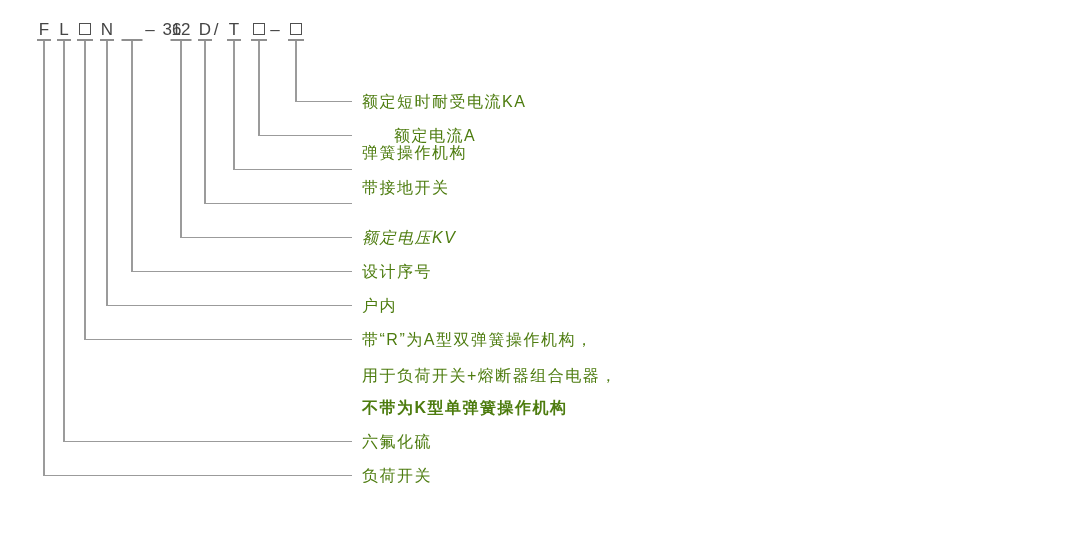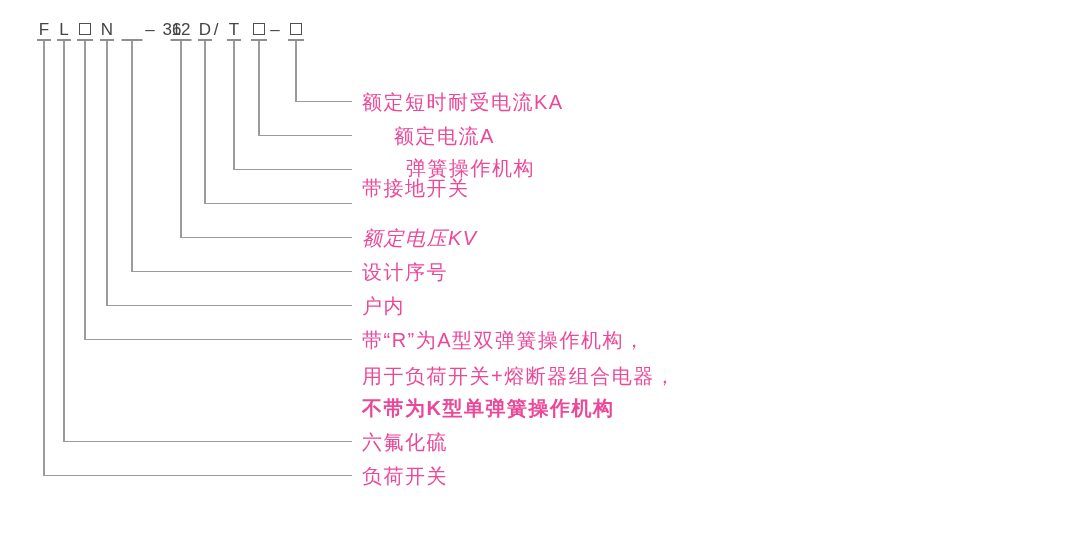--- a/index.html
+++ b/index.html
@@ -41,23 +41,23 @@
   }
   .leader-h{
     position:absolute;
     height:1.2px;
     background:#9b9b9b;
   }
   .legend-label{
     position:absolute;
     left:362px;
     transform:translateY(-50%);
-    font-size:20px;
+    font-size:16px;
     letter-spacing:1.5px;
-    color:#ec4899;
+    color:#4d7c0f;
     white-space:nowrap;
     line-height:1;
   }
 </style>
 </head>
 <body>
 
 <div id="canvas">
     <span class="code-char" style="left: 44px;">F</span>
     <span class="underline-bar" style="left: 44px; width: 14px;"></span>
@@ -83,21 +83,21 @@
     <span class="code-box" style="left: 296px;"></span>
     <span class="underline-bar" style="left: 296px; width: 16px;"></span>
     <div class="leader-v" style="left: 295.4px; top: 41px; height: 61px;"></div>
     <div class="leader-h" style="left: 296px; top: 101px; width: 56px;"></div>
     <div class="legend-label" style="top: 102px;">额定短时耐受电流KA</div>
     <div class="leader-v" style="left: 258.4px; top: 41px; height: 95px;"></div>
     <div class="leader-h" style="left: 259px; top: 135px; width: 93px;"></div>
     <div class="legend-label" style="top: 136px; margin-left: 32px;">额定电流A</div>
     <div class="leader-v" style="left: 233.4px; top: 41px; height: 129px;"></div>
     <div class="leader-h" style="left: 234px; top: 169px; width: 118px;"></div>
-    <div class="legend-label" style="top: 168px; margin-left: 44px;">弹簧操作机构</div>
+    <div class="legend-label" style="top: 153px;">弹簧操作机构</div>
     <div class="leader-v" style="left: 204.4px; top: 41px; height: 163px;"></div>
     <div class="leader-h" style="left: 205px; top: 203px; width: 147px;"></div>
     <div class="legend-label" style="top: 188px; text-align: center;">带接地开关</div>
     <div class="leader-v" style="left: 180.4px; top: 41px; height: 197px;"></div>
     <div class="leader-h" style="left: 181px; top: 237px; width: 171px;"></div>
     <div class="legend-label" style="top: 238px; font-style: italic;">额定电压KV</div>
     <div class="leader-v" style="left: 131.4px; top: 41px; height: 231px;"></div>
     <div class="leader-h" style="left: 132px; top: 271px; width: 220px;"></div>
     <div class="legend-label" style="top: 272px;">设计序号</div>
     <div class="leader-v" style="left: 106.4px; top: 41px; height: 265px;"></div>

